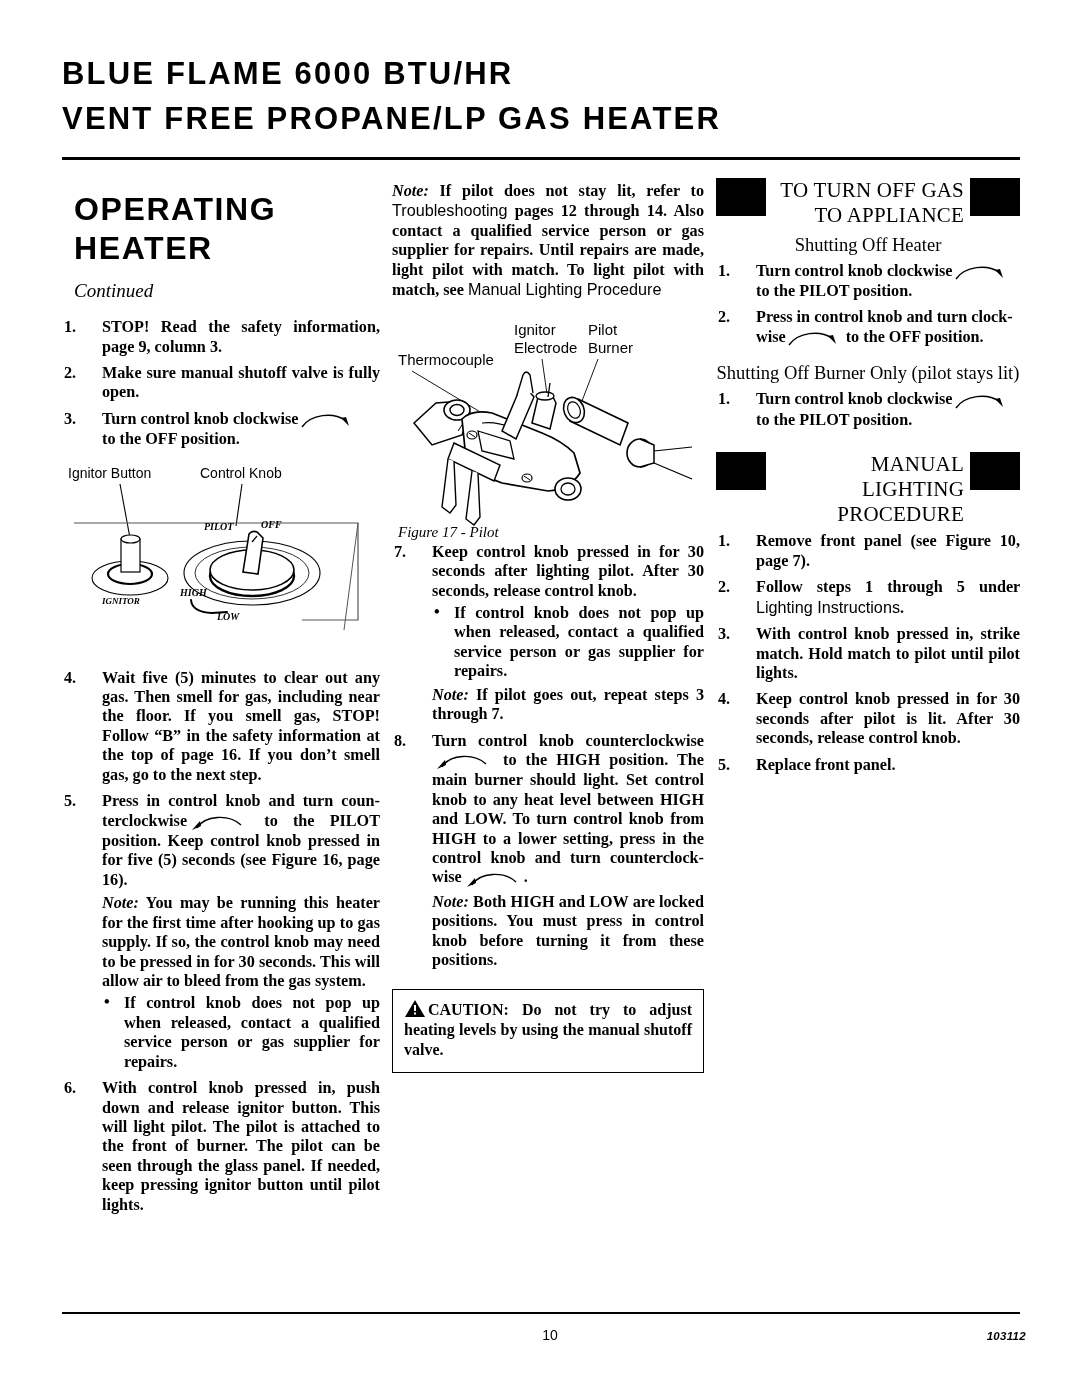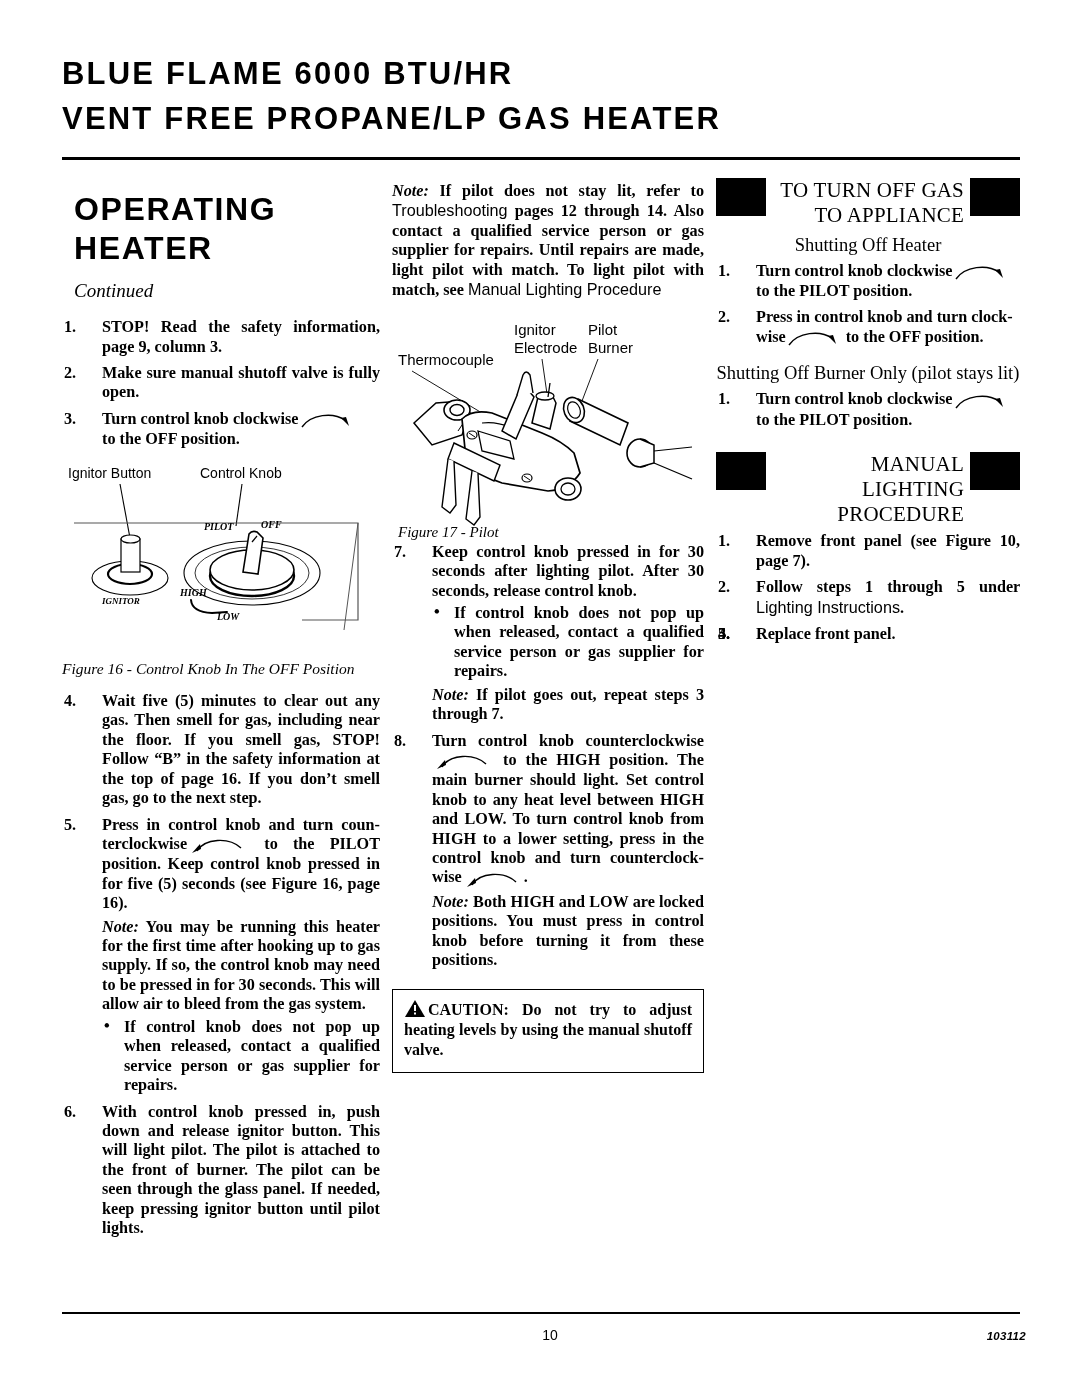--- a/index.html
+++ b/index.html
@@ -212,21 +212,20 @@
         <ellipse cx="190" cy="110" rx="42" ry="20" stroke="#000" stroke-width="1.6" fill="#fff"></ellipse>
 
         <path d="M181 112 L187 74 Q190 70 195 72 L201 78 L196 114 Z" stroke="#000" stroke-width="1.6" fill="#fff"></path>
         <path d="M190 82 L195 76" stroke="#000" stroke-width="1.2" fill="none"></path>
         <text x="142" y="70" font-family="Liberation Serif, serif" font-style="italic" font-weight="bold" font-size="10">PILOT</text>
         <text x="199" y="68" font-family="Liberation Serif, serif" font-style="italic" font-weight="bold" font-size="10">OFF</text>
         <text x="118" y="136" font-family="Liberation Serif, serif" font-style="italic" font-weight="bold" font-size="10">HIGH</text>
         <text x="155" y="160" font-family="Liberation Serif, serif" font-style="italic" font-weight="bold" font-size="10">LOW</text>
         <path d="M129 140 Q130 152 150 153 L165 152" stroke="#000" stroke-width="2" fill="none" stroke-linecap="round"></path>
       </svg>
-      <div class="figcap j">Figure 16 - Control Knob In The OFF Position</div>
     </div>
 
     <ol class="steps" style="margin-top:14px">
       <li>
         <span class="num">4.</span>
         <span>Wait five (5) minutes to clear out any gas. Then smell for gas, including near the floor. If you smell gas, STOP! Follow “B” in the safety information at the top of page 16. If you don’t smell gas, go to the next step.</span>
       </li>
       <li>
         <span class="num">5.</span>
         <span>Press in control knob and turn coun-terclockwise</span><span class="arrow"><svg width="62" height="20" viewBox="0 0 62 20">
@@ -400,23 +399,25 @@
         <span class="num">1.</span>
         <span>Remove front panel (see Figure 10, page 7).</span>
       </li>
       <li>
         <span class="num">2.</span>
         <span>Follow steps 1 through 5 under</span>
         <span class="sans">Lighting Instructions</span><span>.</span>
       </li>
       <li>
         <span class="num">3.</span>
+        <span>With control knob pressed in, strike match. Hold match to pilot until pilot lights.</span>
       </li>
       <li>
         <span class="num">4.</span>
+        <span>Keep control knob pressed in for 30 seconds after pilot is lit. After 30 seconds, release control knob.</span>
       </li>
       <li>
         <span class="num">5.</span>
         <span>Replace front panel.</span>
       </li>
     </ol>
   </div>
 
   <div class="footer-rule"></div>
   <div class="pagenum">10</div>

